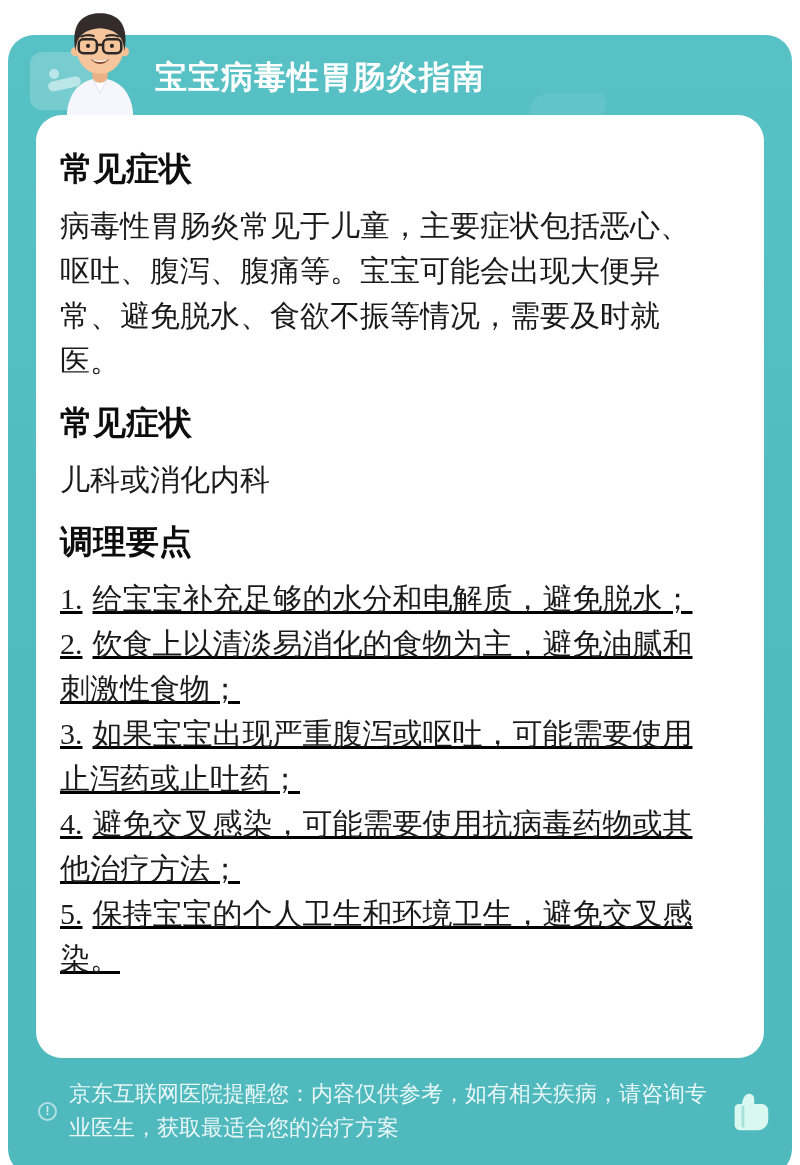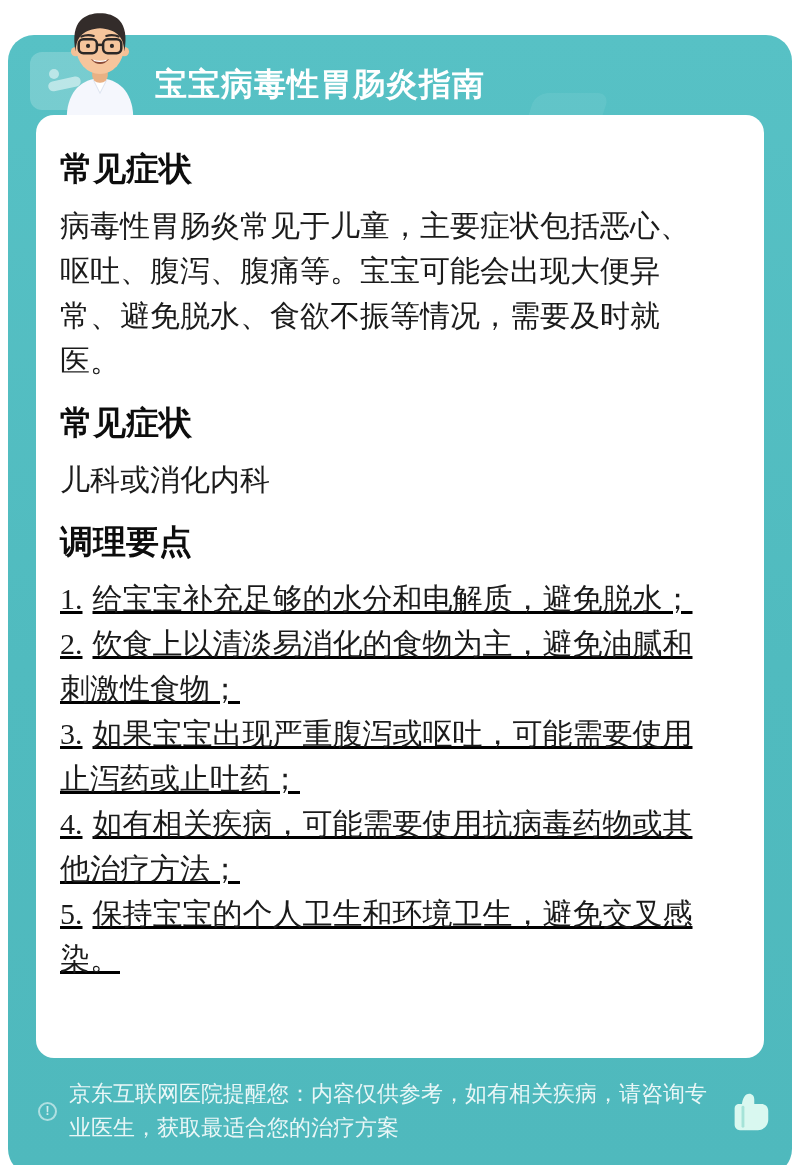--- a/index.html
+++ b/index.html
@@ -30,28 +30,28 @@
     position:absolute;left:30px;top:52px;width:68px;height:58px;border-radius:12px;
     background:rgba(255,255,255,0.20);z-index:2;
     display:flex;align-items:center;justify-content:center;
   }
 
   
   .avatar{position:absolute;left:48px;top:8px;width:104px;height:108px;z-index:3;}
 
   
   .page-title{
-    position:absolute;left:155px;top:64px;z-index:4;
+    position:absolute;left:155px;top:57px;z-index:4;
     font-size:32px;line-height:40px;font-weight:700;color:#ffffff;letter-spacing:1px;
   }
 
   
   .card{
     position:absolute;left:36px;top:115px;width:728px;height:943px;
-    background:#ffffff;border-radius:18px;z-index:5;
+    background:#ffffff;border-radius:26px;z-index:5;
     box-sizing:border-box;padding:26px 24px;
   }
   .sec-h{
     font-size:33px;line-height:40px;font-weight:700;color:#0d0d0d;
     margin:16px 0 14px;width:660px;
   }
   .sec-h.first{margin-top:8px;}
   .body-p{
     font-size:30px;line-height:45px;color:#1b1b1b;margin:0 0 20px;width:645px;
   }
@@ -130,21 +130,21 @@
     <p class="body-p">病毒性胃肠炎常见于儿童，主要症状包括恶心、呕吐、腹泻、腹痛等。宝宝可能会出现大便异常、避免脱水、食欲不振等情况，需要及时就医。</p>
 
     <div class="sec-h">常见症状</div>
     <p class="body-p">儿科或消化内科</p>
 
     <div class="sec-h">调理要点</div>
     <div class="items">
       <div class="item"><span class="num">1.</span><span>给宝宝补充足够的水分和电解质，避免脱水；</span></div>
       <div class="item"><span class="num">2.</span><span>饮食上以清淡易消化的食物为主，避免油腻和刺激性食物；</span></div>
       <div class="item"><span class="num">3.</span><span>如果宝宝出现严重腹泻或呕吐，可能需要使用止泻药或止吐药；</span></div>
-      <div class="item"><span class="num">4.</span><span>如有相关疾病，可能需要使用抗病毒药物或其他治疗方法；</span></div>
+      <div class="item"><span class="num">4.</span><span>避免交叉感染，可能需要使用抗病毒药物或其他治疗方法；</span></div>
       <div class="item"><span class="num">5.</span><span>保持宝宝的个人卫生和环境卫生，避免交叉感染。</span></div>
     </div>
   </div>
 
   <div class="footer">
     <div class="info-icon">!</div>
     <div class="disclaimer">京东互联网医院提醒您：内容仅供参考，如有相关疾病，请咨询专业医生，获取最适合您的治疗方案</div>
     <svg class="like" viewBox="0 0 48 50">
       <path d="M9 22 c0-2.4 1.9-4.3 4.3-4.3 h3.4 c0.6-5.5 3-10.7 7.6-10.7 3 0 5.2 2.4 5.2 5.8 v4.9 h7.6 c3.9 0 7 3.1 7 7 v9.5 c0 6-4.9 10.8-10.8 10.8 H14.6 c-3.1 0-5.6-2.5-5.6-5.6 Z" fill="#d9f8f0"></path>
       <rect x="16.2" y="19.5" width="3" height="23" rx="1.5" fill="#a5e3d8"></rect>

